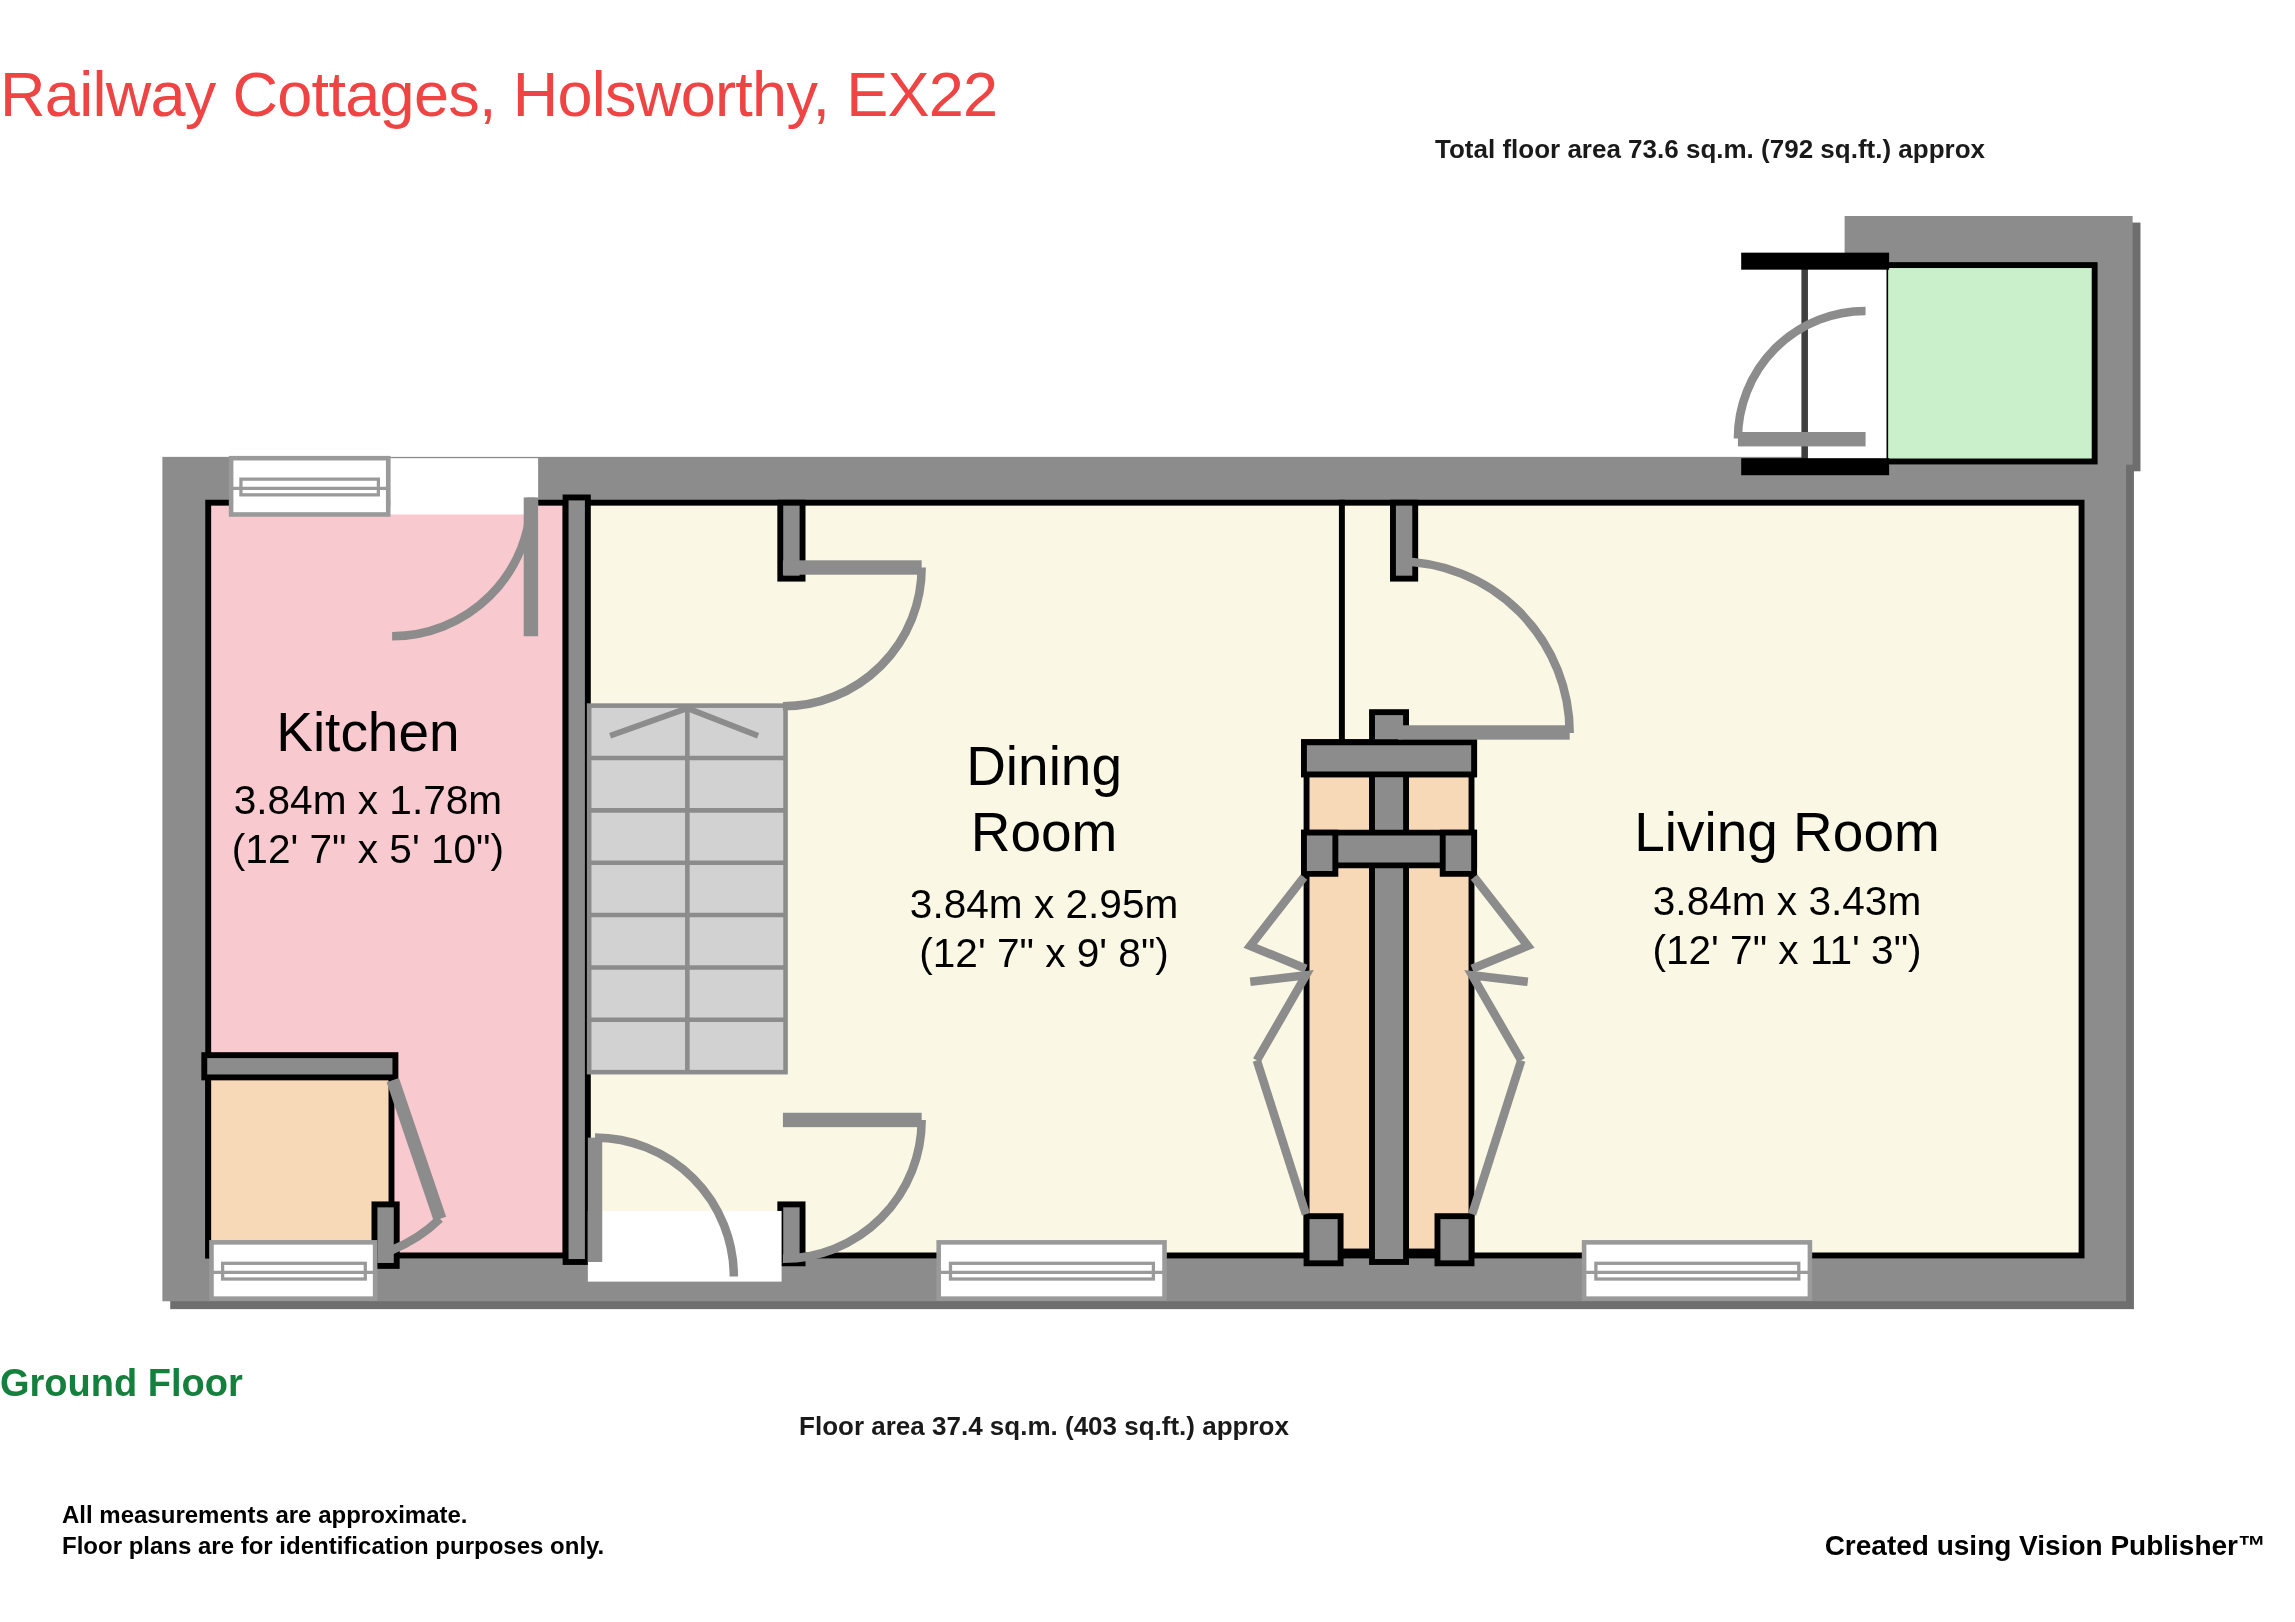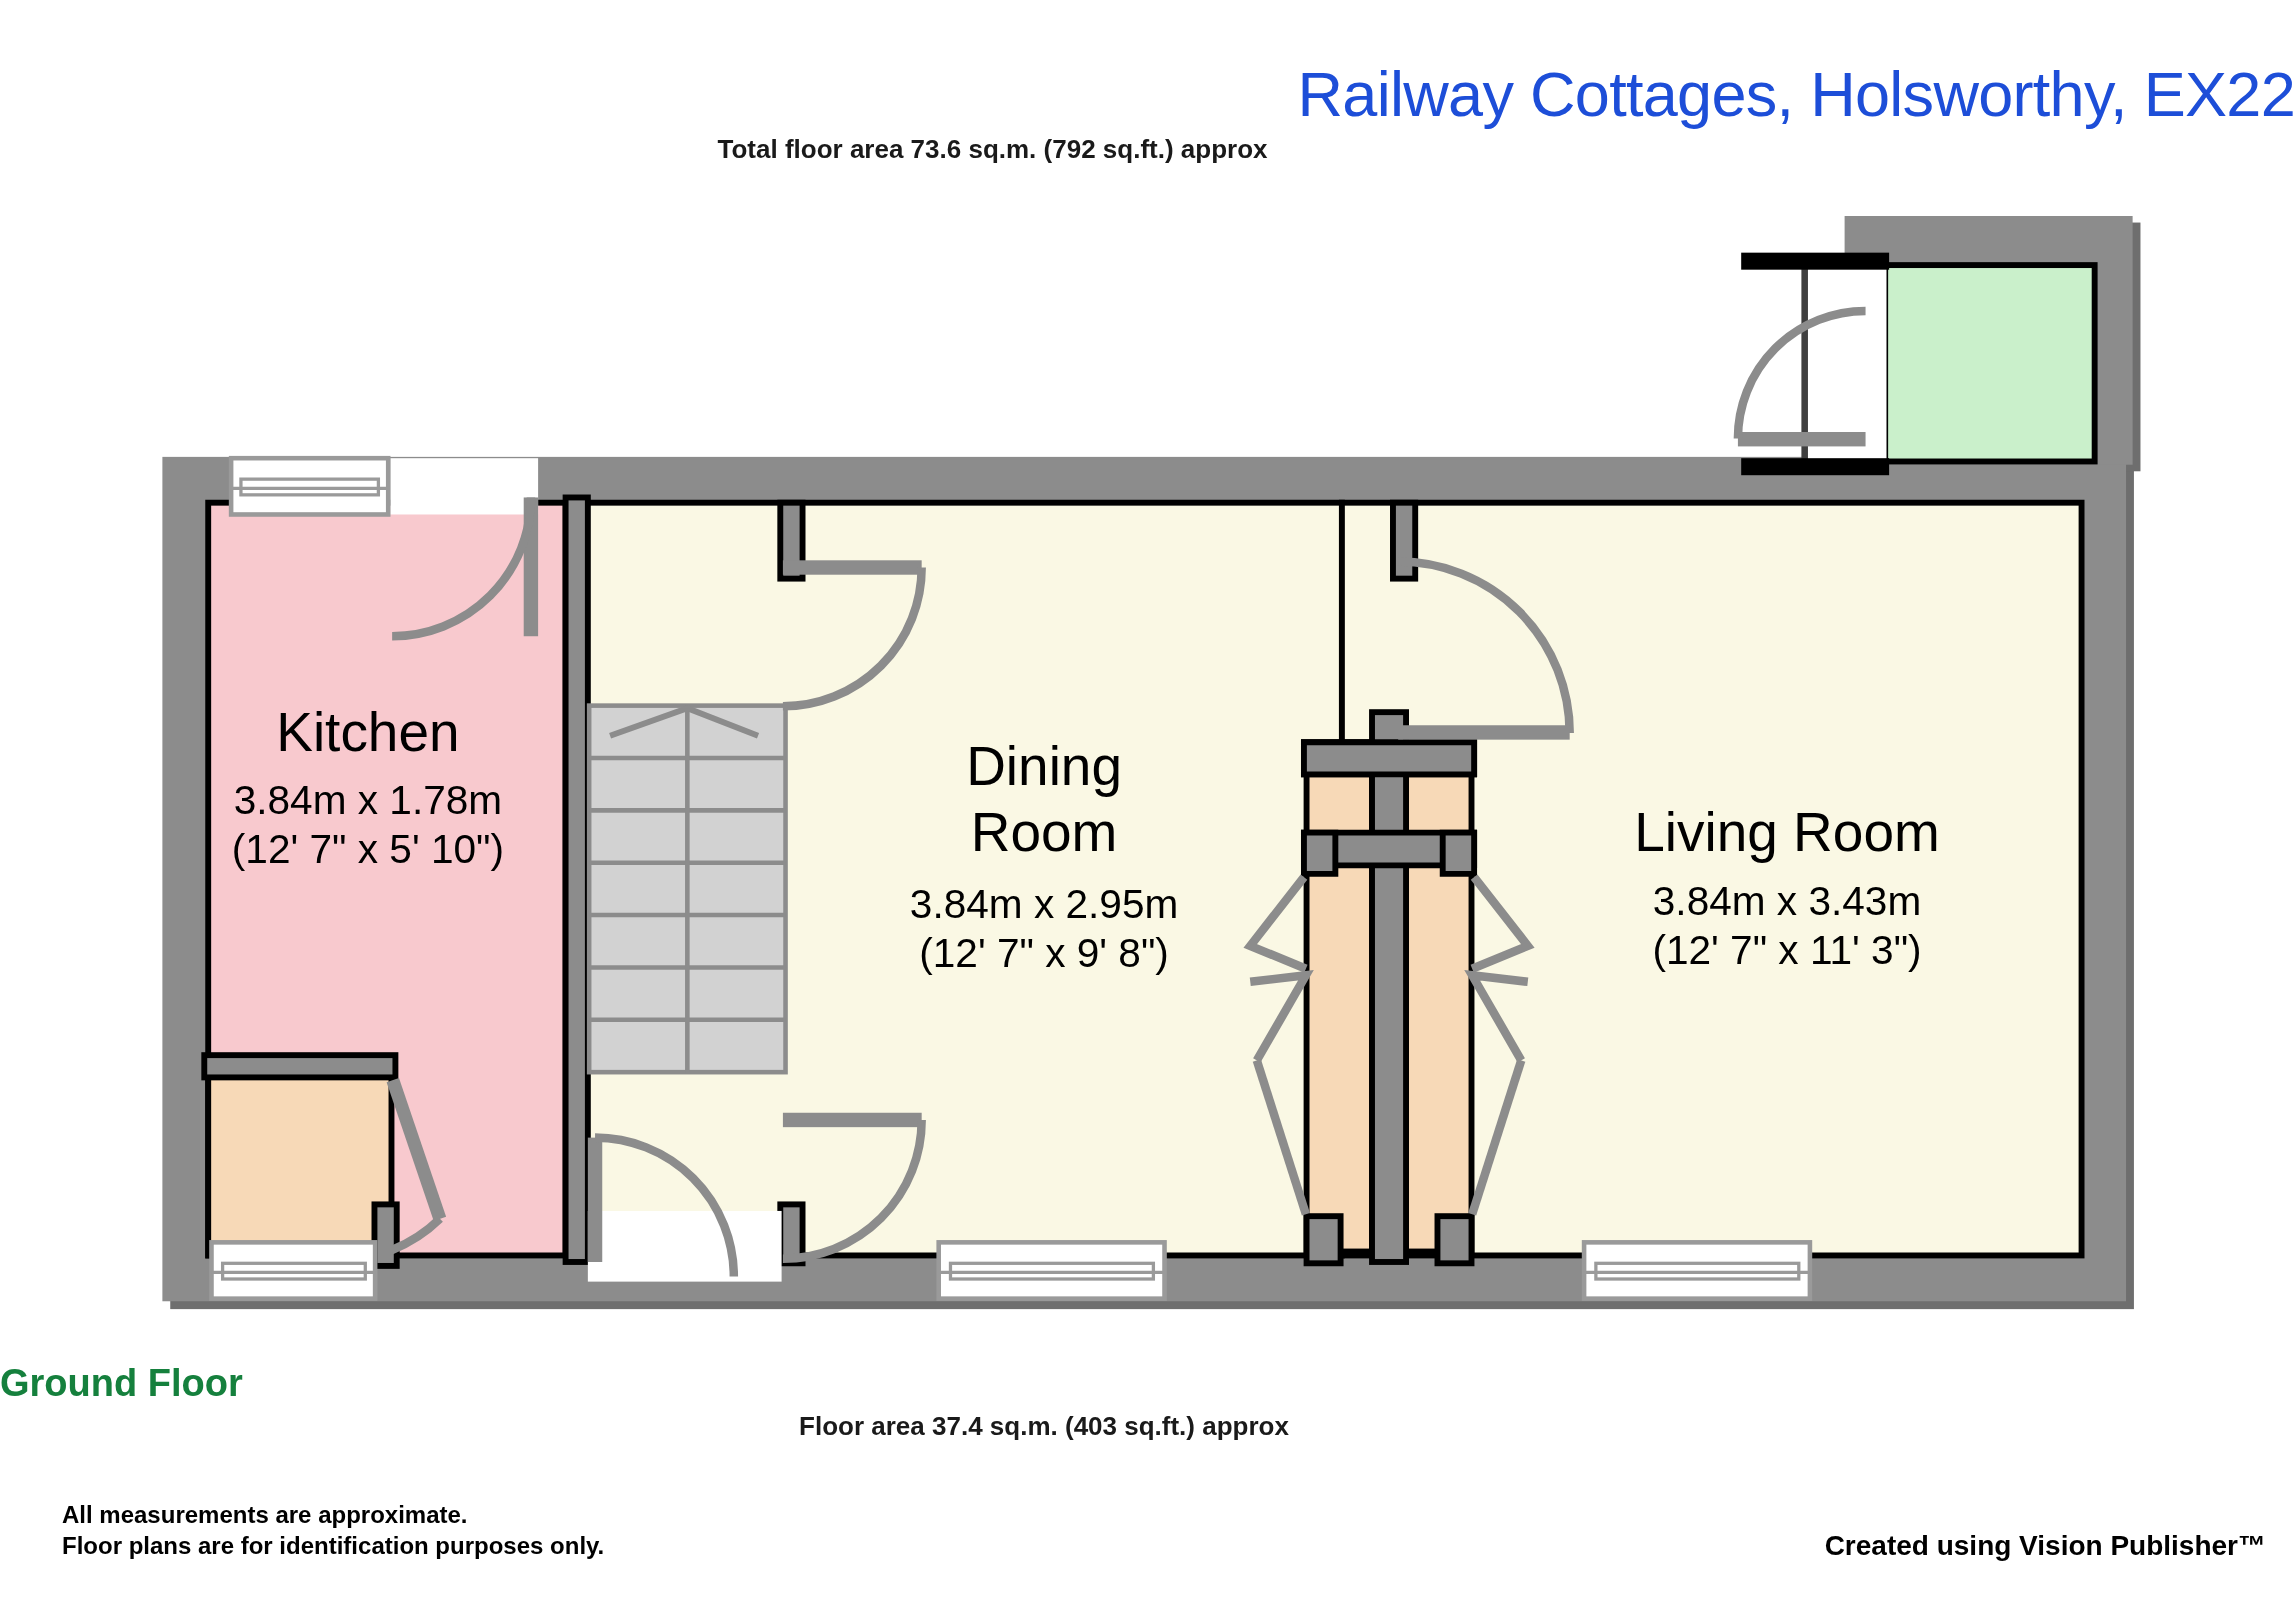--- a/index.html
+++ b/index.html
@@ -2,25 +2,25 @@
 <html style="font-size:10.5px"><head>
 <meta charset="utf-8">
 <style>
   html,body{margin:0;padding:0;background:#ffffff;}
   body{
     width:2295px;height:1622px;position:relative;overflow:hidden;
     font-family:"Liberation Sans","DejaVu Sans",sans-serif;
     color:#231f20;
   }
   #plan-title{
-    position:absolute;left:0;top:58px;width:2295px;text-align:right;
-    font-size:63px;font-weight:400;color:#1d4ed8;letter-spacing:-0.7px;
+    position:absolute;left:0;top:58px;width:2295px;text-align:left;
+    font-size:63px;font-weight:400;color:#ef4444;letter-spacing:-0.7px;
   }
   #plan-subtitle{
-    position:absolute;left:0;top:134px;width:1985px;text-align:center;
+    position:absolute;left:0;top:134px;width:1985px;text-align:right;
     font-size:26px;font-weight:bold;color:#1a1a1a;
   }
   #floor-name{
     position:absolute;left:0;top:1362px;width:2295px;text-align:left;
     font-size:38px;font-weight:bold;color:#15803d;
   }
   #floor-area{
     position:absolute;left:0;top:1411px;width:2088px;text-align:center;
     font-size:26px;font-weight:bold;color:#1a1a1a;
   }

